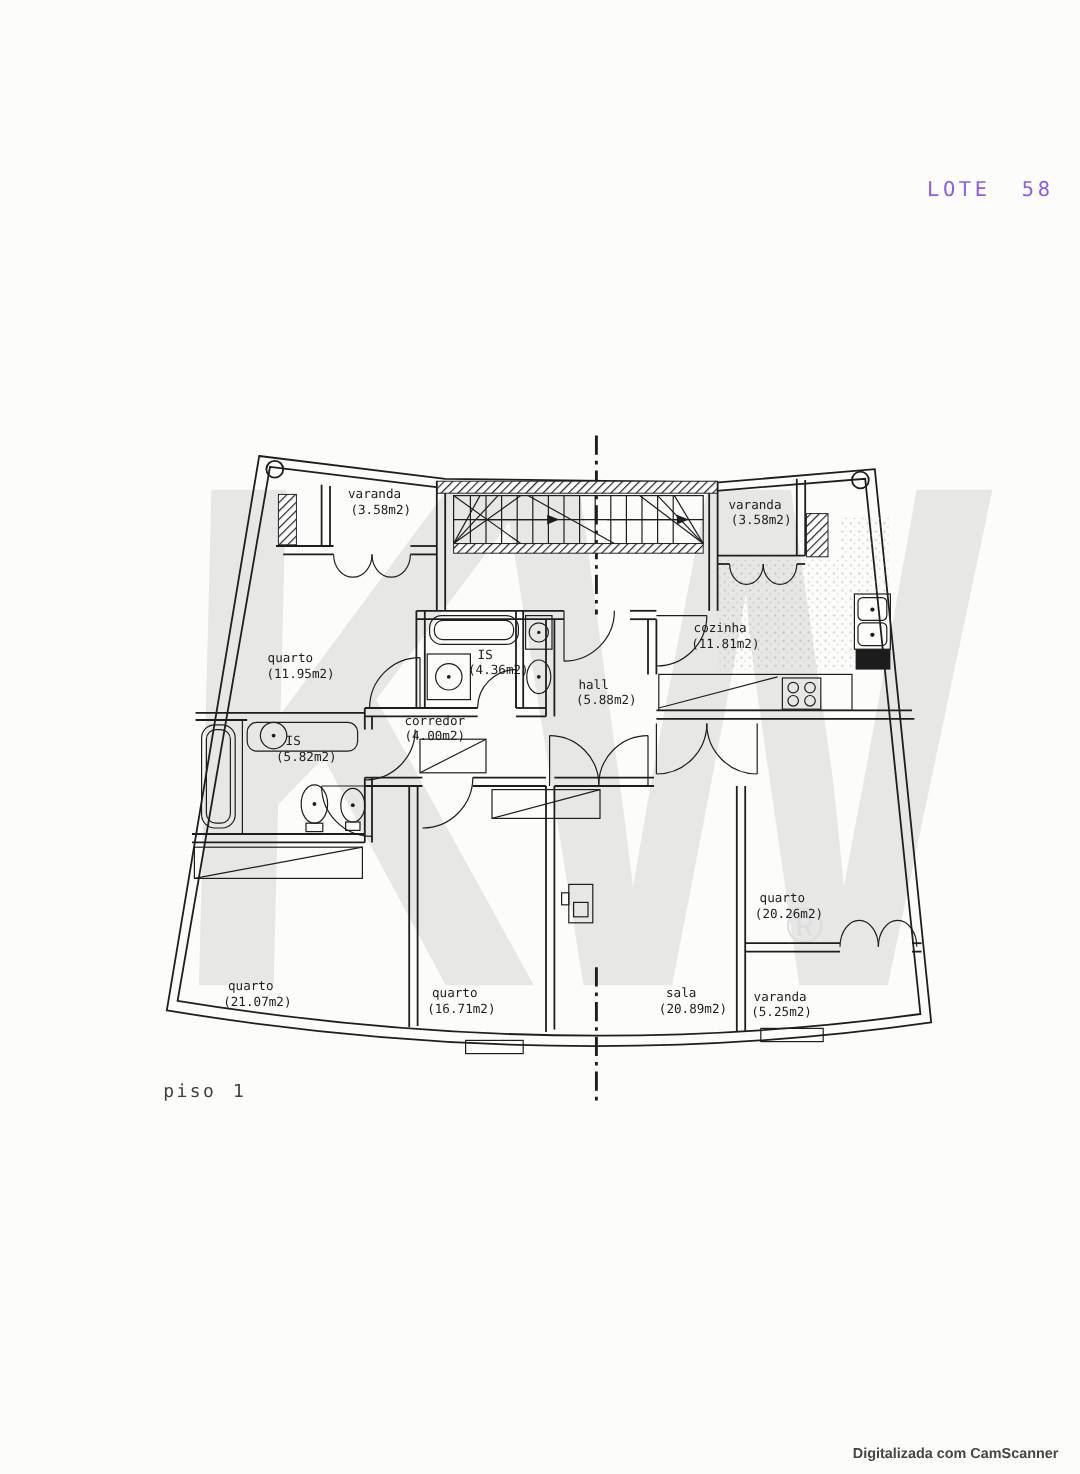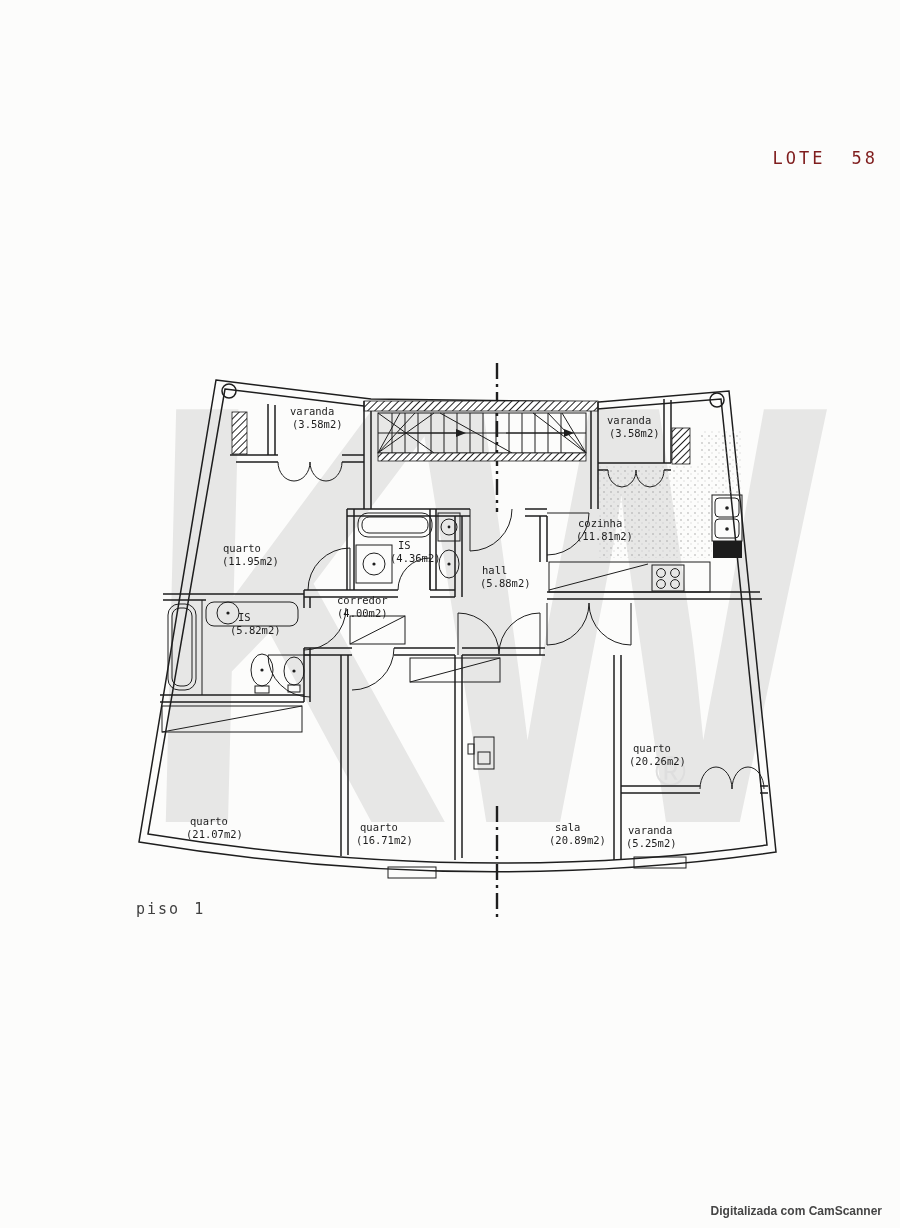--- a/index.html
+++ b/index.html
@@ -14,21 +14,21 @@
     font-size:600px;line-height:0.78;letter-spacing:-55px;
     color:#e7e7e6;transform:scaleX(.72) skewX(-2deg);transform-origin:left top;
     user-select:none;white-space:nowrap;
   }
   #watermark-reg{
     left:655px;top:748px;z-index:1;font-size:42px;color:#dedede;
     font-family:"Liberation Sans",sans-serif;
   }
   #plan{left:0;top:0;z-index:2;}
   #lote{
-    top:148px;right:22px;z-index:3;color:#7f1d1d;
+    top:148px;right:22px;z-index:3;color:#8b5cf6;
     font-family:"DejaVu Sans Mono",monospace;font-size:17px;letter-spacing:3px;
   }
   #lote .num{margin-left:26px;}
   #piso{
     left:136px;top:900px;z-index:3;color:#404040;
     font-family:"DejaVu Sans Mono",monospace;font-size:15px;letter-spacing:2px;
   }
   #piso .num{margin-left:14px;}
   #scanner-credit{
     right:18px;bottom:10px;z-index:3;color:#454545;

